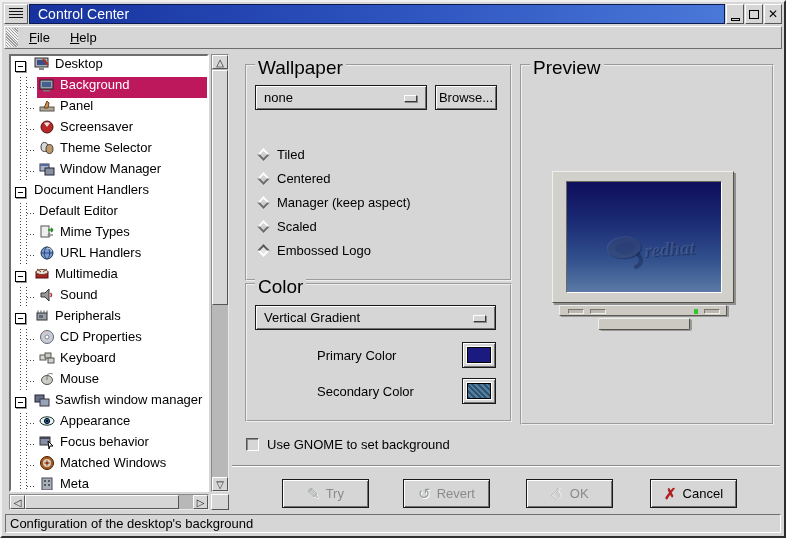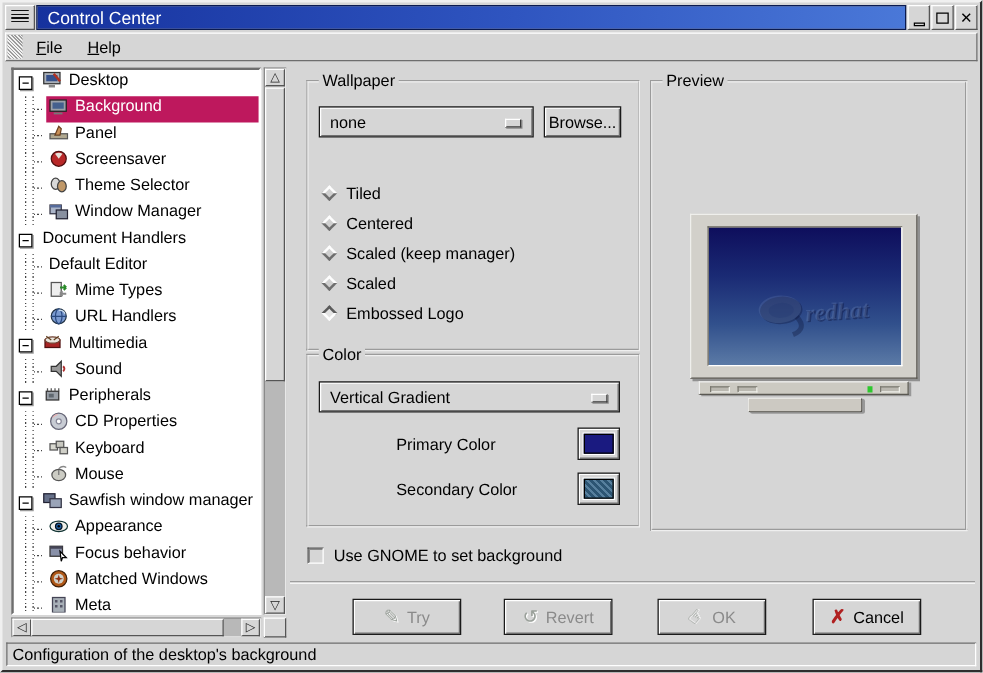--- a/index.html
+++ b/index.html
@@ -74,21 +74,21 @@
   .hscroll .arrow-left { left:0; top:0; width:15px; height:14px; }
   .hscroll .arrow-right { right:0; top:0; width:15px; height:14px; }
   .hscroll .thumb { position:absolute; left:15px; top:0; height:14px; width:78%;
     background:#d6d6d6; border:1px solid; border-color:#fff #555 #555 #fff; }
   .sb-corner { background:#d6d6d6; border:1px solid; border-color:#fff #555 #555 #fff; }
 
   
   .content { position:absolute; left:228px; top:0; width:550px; height:461px; }
 
   .frame { position:absolute; border:2px groove #efefef; }
-  .frame > .legend { position:absolute; top:-9px; left:8px; background:#d6d6d6; padding:0 3px; font-size:13px; }
+  .frame > .legend { position:absolute; top:-9px; left:8px; background:#d6d6d6; padding:0 3px; font-size:19px; }
 
   .frame-wallpaper { left:13px; top:13px; width:267px; height:217px; }
   .frame-color     { left:13px; top:232px; width:267px; height:139px; }
   .frame-preview   { left:288px; top:13px; width:254px; height:361px; }
 
   
   .combo { position:absolute; height:25px; background:#d6d6d6; border:1px solid #1a1a1a;
     box-shadow:inset 1px 1px 0 #fff, inset -1px -1px 0 #707070;
     display:flex; align-items:center; padding-left:8px; font-size:13px; }
   .combo .tab { position:absolute; right:9px; bottom:7px; width:13px; height:7px; background:#d6d6d6;
@@ -498,21 +498,21 @@
             <div class="radio-row">
               <span class="radio-diamond"></span>
               <span>Tiled</span>
             </div>
             <div class="radio-row">
               <span class="radio-diamond"></span>
               <span>Centered</span>
             </div>
             <div class="radio-row">
               <span class="radio-diamond"></span>
-              <span>Scaled (keep manager)</span>
+              <span>Manager (keep aspect)</span>
             </div>
             <div class="radio-row">
               <span class="radio-diamond"></span>
               <span>Scaled</span>
             </div>
             <div class="radio-row selected">
               <span class="radio-diamond"></span>
               <span>Embossed Logo</span>
             </div>
           </div>

